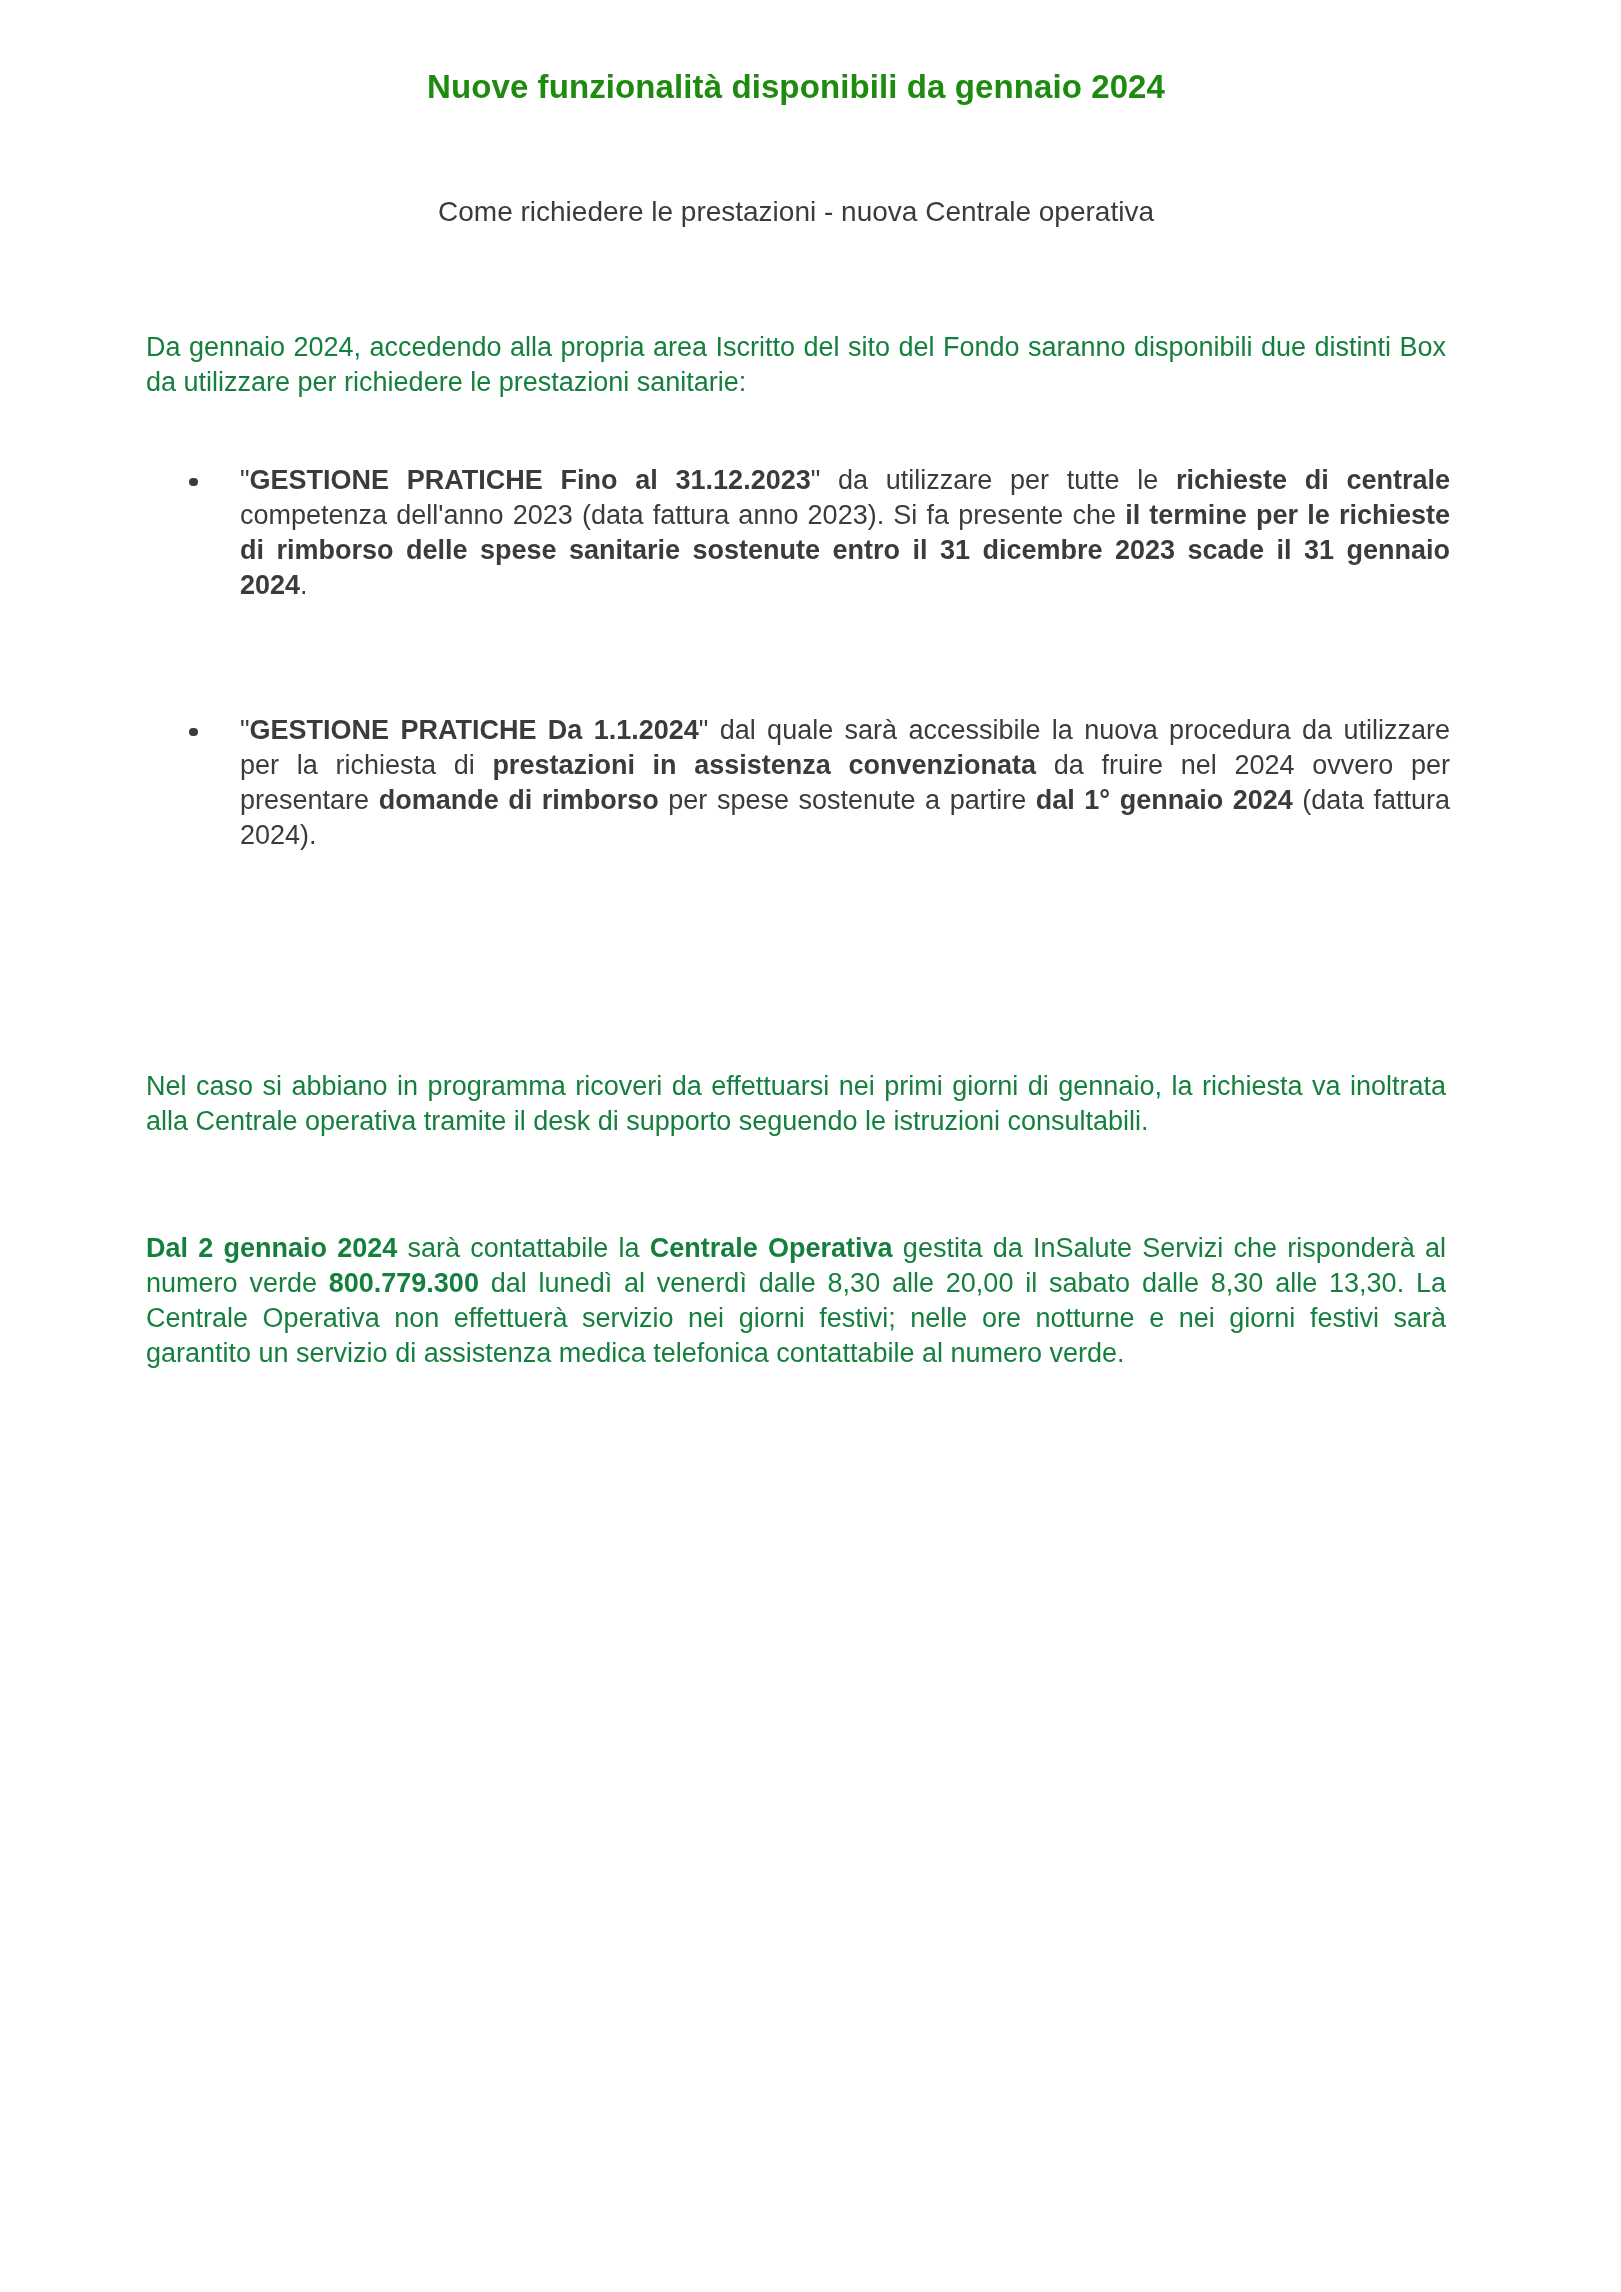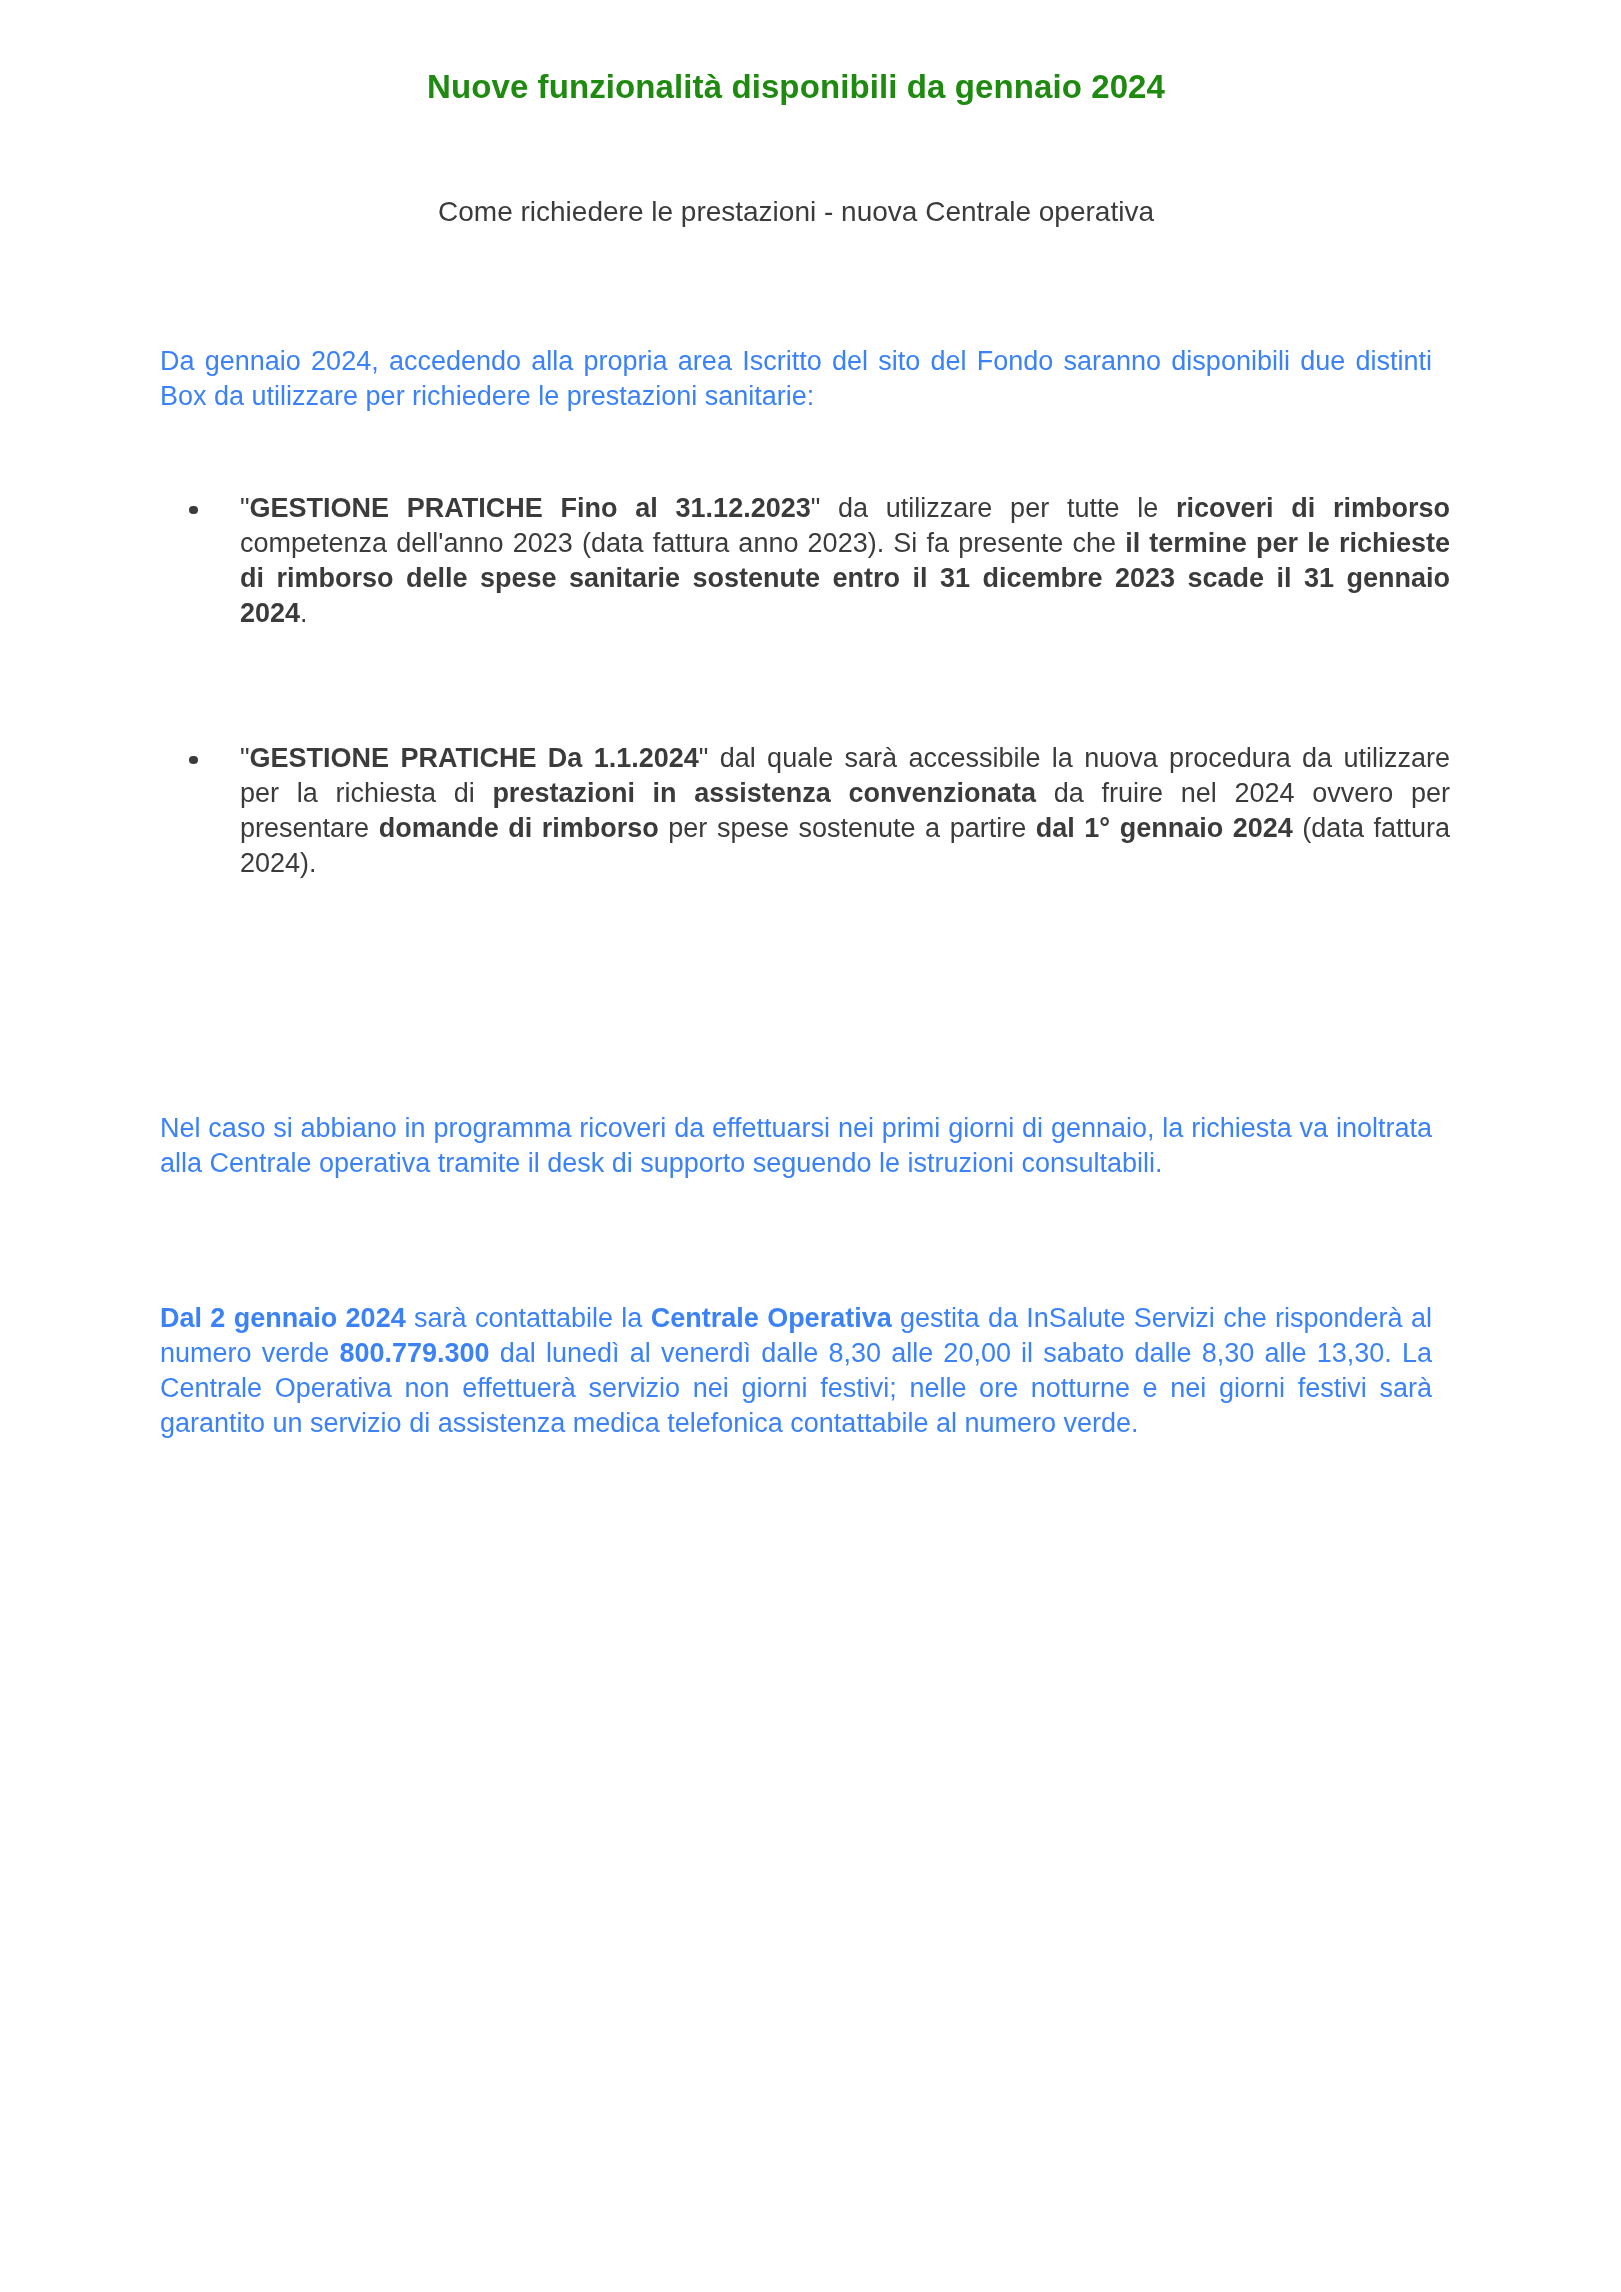--- a/index.html
+++ b/index.html
@@ -50,26 +50,26 @@
     padding-top: 71px;
     text-align: center;
     font-size: 28px;
     line-height: 1.3;
     font-weight: normal;
     color: #3b3b3b;
   }
 
   
   p.body {
-    margin: 18px;
+    margin: 4px;
     font-size: 27px;
     line-height: 35px;
     text-align: justify;
     text-justify: inter-word;
-    color: #3b82f6;
+    color: #15803d;
   }
   p.body.noj { text-align: left; }
 
   .sp-1 { height: 80px; }
   .sp-2 { height: 59px; }
   .sp-3 { height: 69px; }
   .sp-5 { height: 55px; }
   .sp-6 { height: 88px; }
   .sp-7 { height: 84px; }
   .sp-9 { height: 90px; }
@@ -116,21 +116,21 @@
 
     <div class="sp-1"></div>
 
     <p class="body">Da gennaio 2024, accedendo alla propria area Iscritto del sito del Fondo saranno disponibili due distinti Box da utilizzare per richiedere le prestazioni sanitarie:</p>
 
     <div class="sp-2"></div>
 
     <ul class="bullets">
       <li>
         <span class="dot"></span>
-        <span class="rich"><span>"</span><b>GESTIONE PRATICHE Fino al 31.12.2023</b><span>" da utilizzare per tutte le </span><b>ricoveri di rimborso</b><span> competenza dell'anno 2023 (data fattura anno 2023). Si fa presente che </span><b>il termine per le richieste di rimborso delle spese sanitarie sostenute entro il 31 dicembre 2023 scade il 31 gennaio 2024</b><span>.</span></span>
+        <span class="rich"><span>"</span><b>GESTIONE PRATICHE Fino al 31.12.2023</b><span>" da utilizzare per tutte le </span><b>richieste di centrale</b><span> competenza dell'anno 2023 (data fattura anno 2023). Si fa presente che </span><b>il termine per le richieste di rimborso delle spese sanitarie sostenute entro il 31 dicembre 2023 scade il 31 gennaio 2024</b><span>.</span></span>
       </li>
       <li class="spacer-li" style="list-style:none;padding:0;">
         <div class="bullet-gap"></div>
       </li>
       <li>
         <span class="dot"></span>
         <span class="rich"><span>"</span><b>GESTIONE PRATICHE Da 1.1.2024</b><span>" dal quale sarà accessibile la nuova procedura da utilizzare per la richiesta di </span><b>prestazioni in assistenza convenzionata</b><span> da fruire nel 2024 ovvero per presentare </span><b>domande di rimborso</b><span> per spese sostenute a partire </span><b>dal 1° gennaio 2024</b><span> (data fattura 2024).</span></span>
       </li>
     </ul>
 

